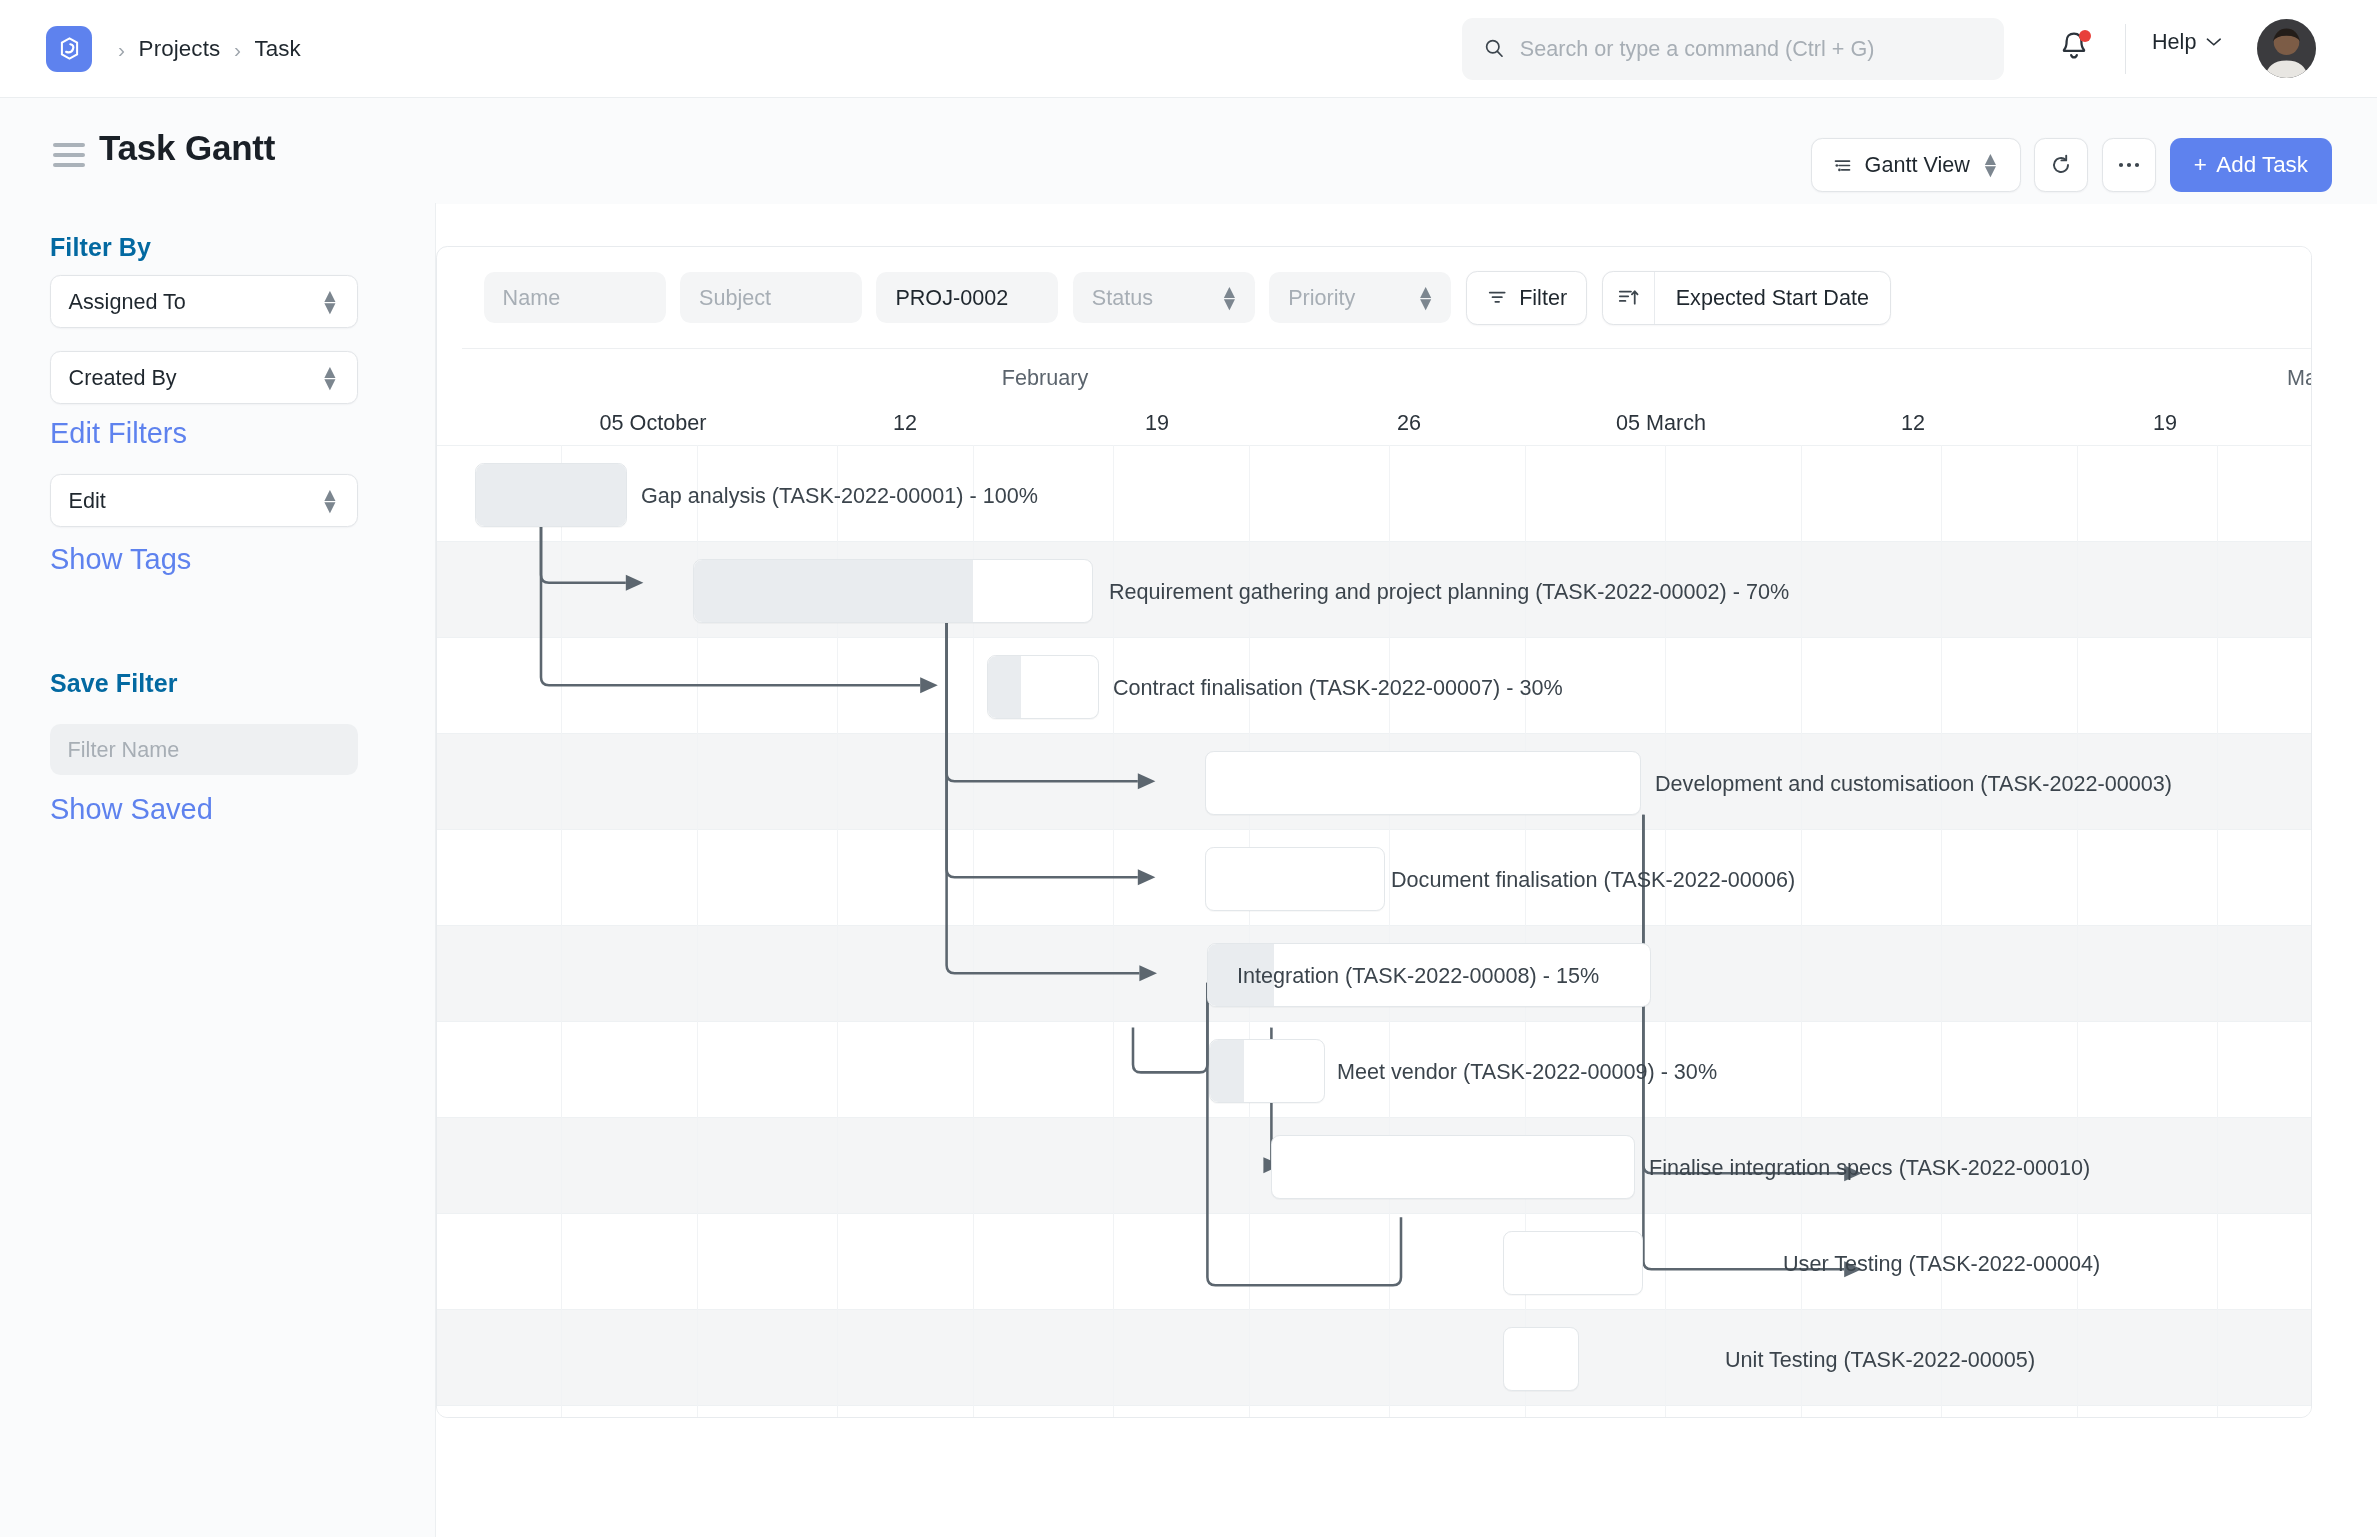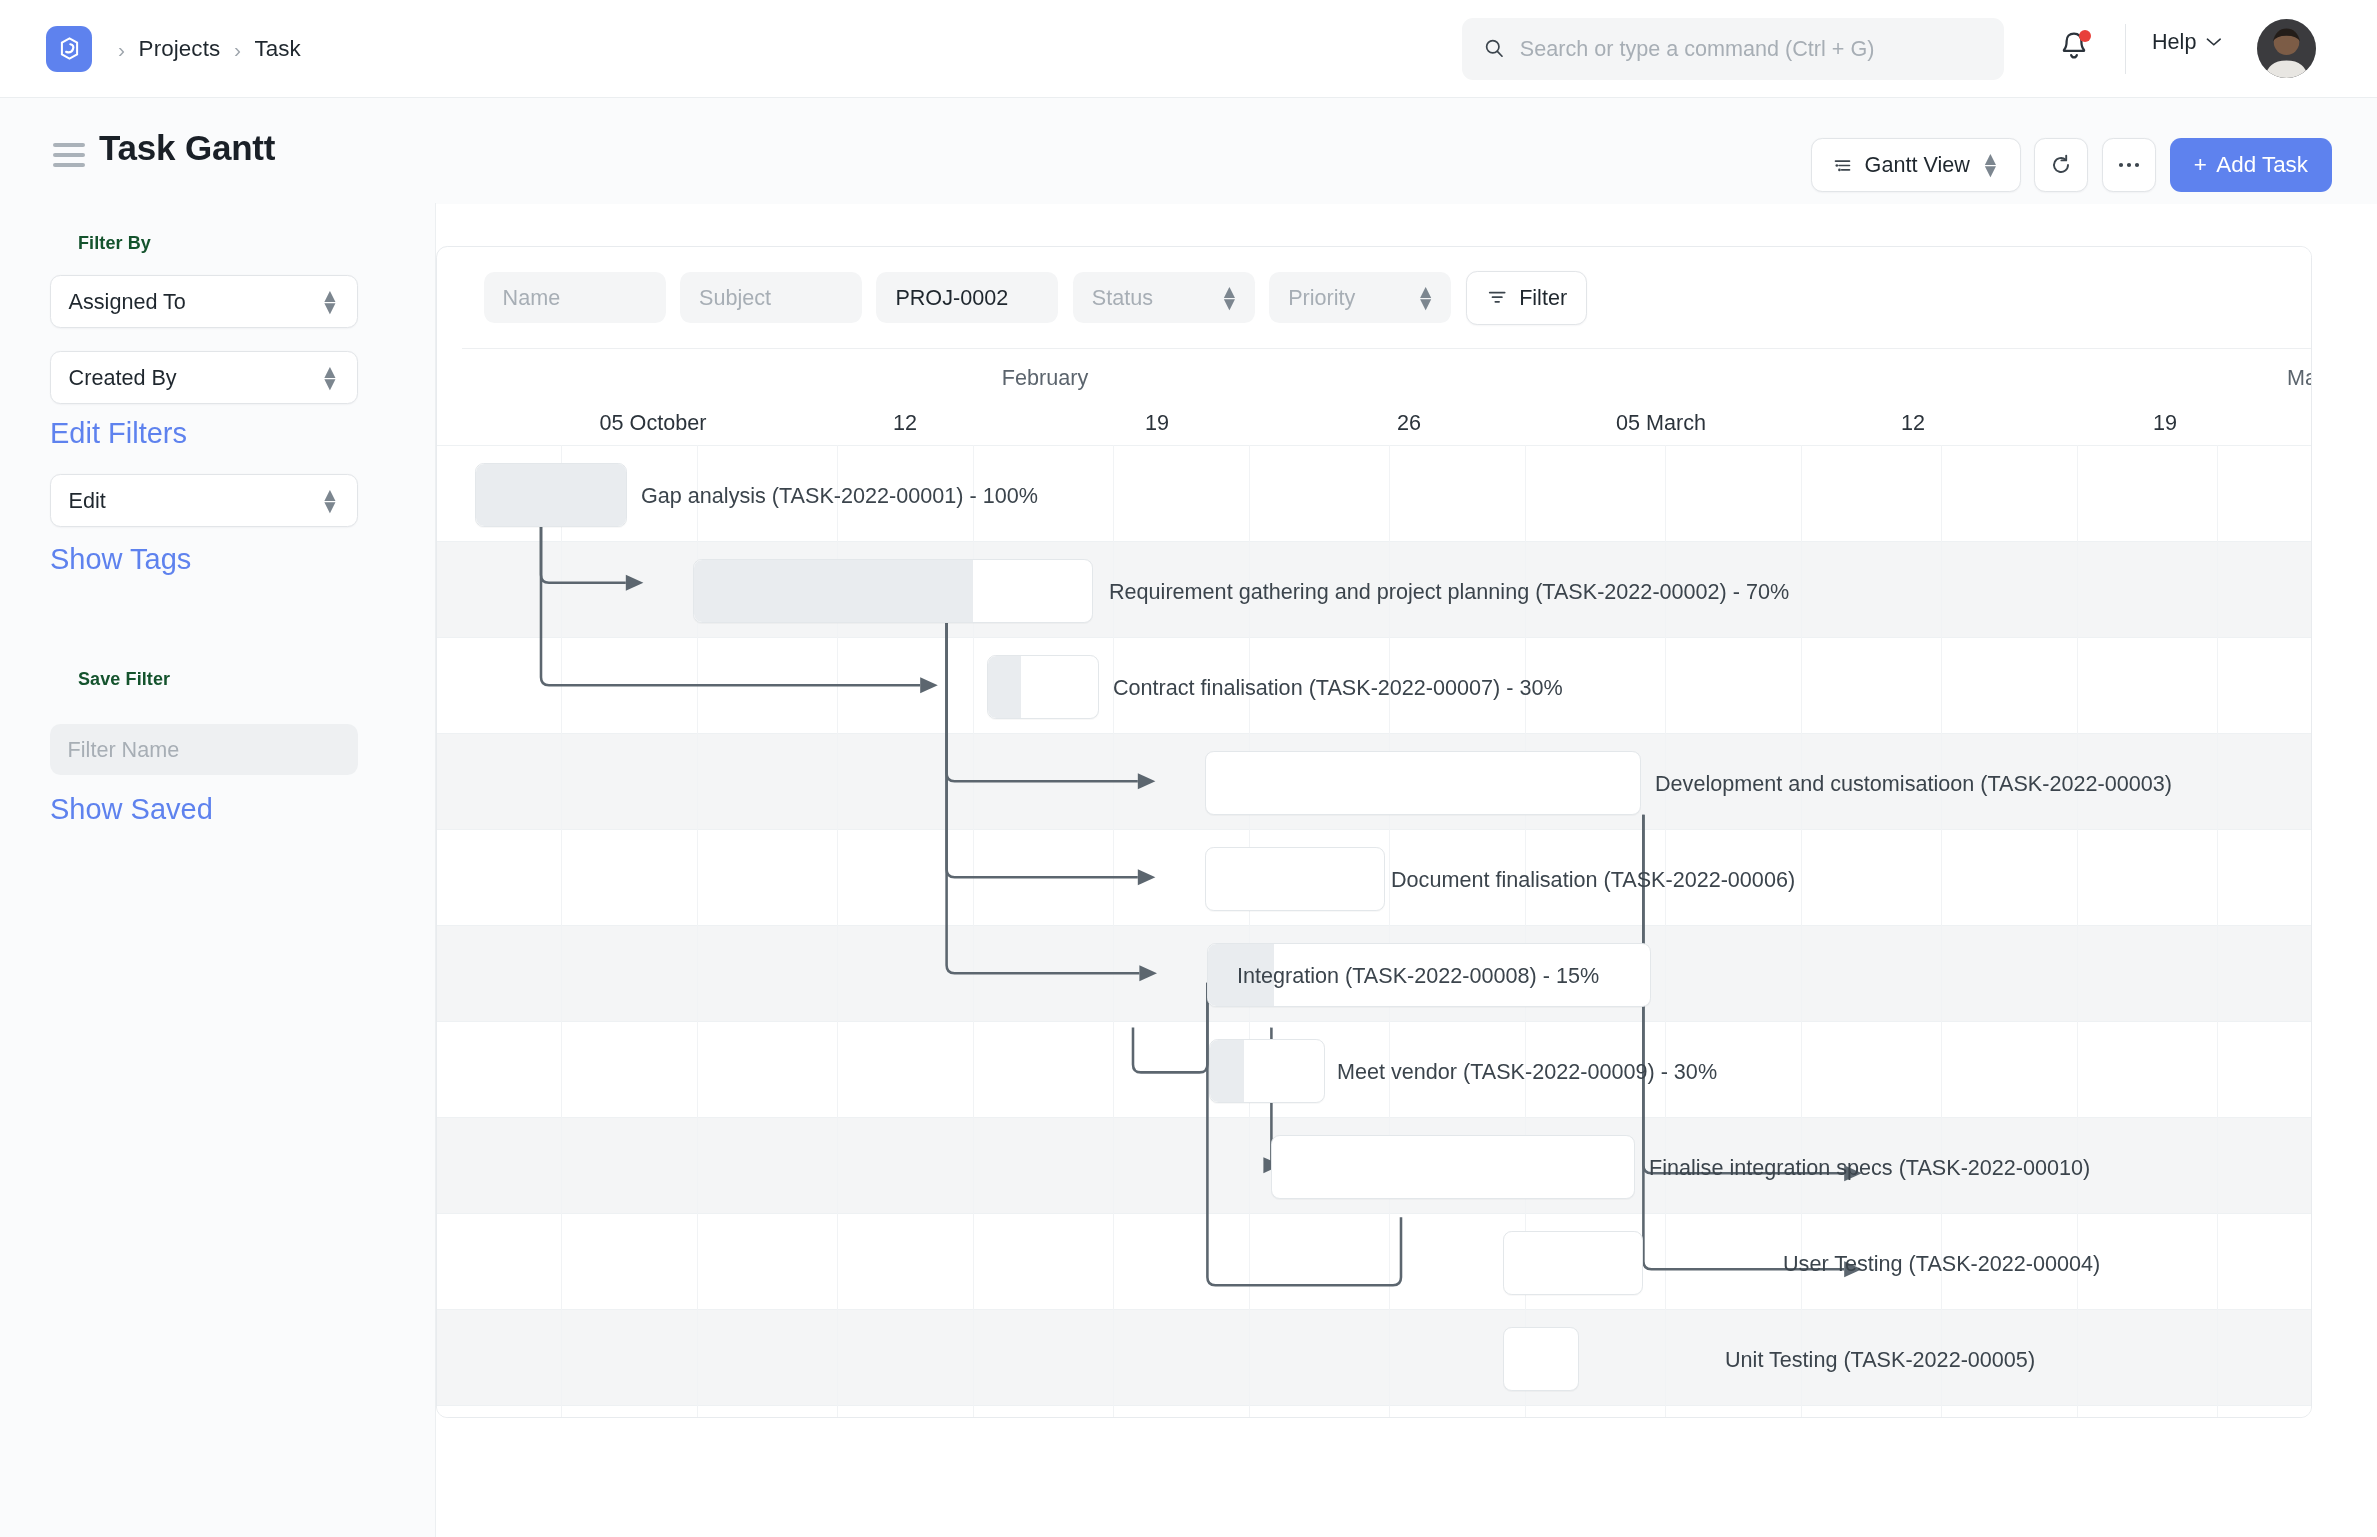--- a/index.html
+++ b/index.html
@@ -105,21 +105,21 @@
   }
   .stepper { display: inline-flex; flex-direction: column; line-height: .62; font-size: 19px; color: #7c868f; }
 
   
   .sidebar {
     position: absolute; left: 0; top: 203px; width: 436px; height: 1334px;
     background: #fafbfc; border-right: 0.8px solid #eceff1;
   }
   .sb-label {
     position: absolute; left: 50px;
-    font-size: 18px; color: #14532d; font-weight: bold; letter-spacing: 0.1px; margin-left: 28px;
+    font-size: 25px; color: #0369a1; font-weight: bold; letter-spacing: 0.1px;
   }
   .sb-select {
     position: absolute; left: 50px; width: 308px; height: 53px;
     background: #ffffff; border: 0.8px solid #e2e5e8; border-radius: 10.4px;
     display: flex; align-items: center; justify-content: space-between;
     padding: 0 17.6px; font-size: 21.6px; color: #1f272e; cursor: pointer;
     box-shadow: 0 0.8px 1.6px rgba(16,24,40,.04);
   }
   .sb-link {
     position: absolute; left: 50px;
@@ -359,20 +359,31 @@
 
     <div class="fb-btn">
       <svg width="22.4" height="22.4" viewBox="0 0 24 24">
         <line x1="4" y1="7" x2="20" y2="7" stroke="#3c454d" stroke-width="1.9" stroke-linecap="round"></line>
         <line x1="7" y1="12" x2="17" y2="12" stroke="#3c454d" stroke-width="1.9" stroke-linecap="round"></line>
         <line x1="10" y1="17" x2="14" y2="17" stroke="#3c454d" stroke-width="1.9" stroke-linecap="round"></line>
       </svg>
       <span>Filter</span>
     </div>
 
+    <div class="fb-sortgroup">
+      <span class="sico">
+        <svg width="22.4" height="22.4" viewBox="0 0 24 24">
+          <line x1="3" y1="6" x2="15" y2="6" stroke="#3c454d" stroke-width="1.9" stroke-linecap="round"></line>
+          <line x1="3" y1="11" x2="12" y2="11" stroke="#3c454d" stroke-width="1.9" stroke-linecap="round"></line>
+          <line x1="3" y1="16" x2="9" y2="16" stroke="#3c454d" stroke-width="1.9" stroke-linecap="round"></line>
+          <path d="M19 19 L19 6 M16 9 L19 5.6 L22 9" fill="none" stroke="#3c454d" stroke-width="1.9" stroke-linecap="round" stroke-linejoin="round"></path>
+        </svg>
+      </span>
+      <span class="sval">Expected Start Date</span>
+    </div>
   </div>
 
   <div class="tl-head">
     <div class="tl-month" style="left:608px">February</div>
     <div class="tl-month" style="left:1880px">March</div>
 
     <div class="tl-tick" style="left:216px">05 October</div>
     <div class="tl-tick" style="left:468px">12</div>
     <div class="tl-tick" style="left:720px">19</div>
     <div class="tl-tick" style="left:972px">26</div>

